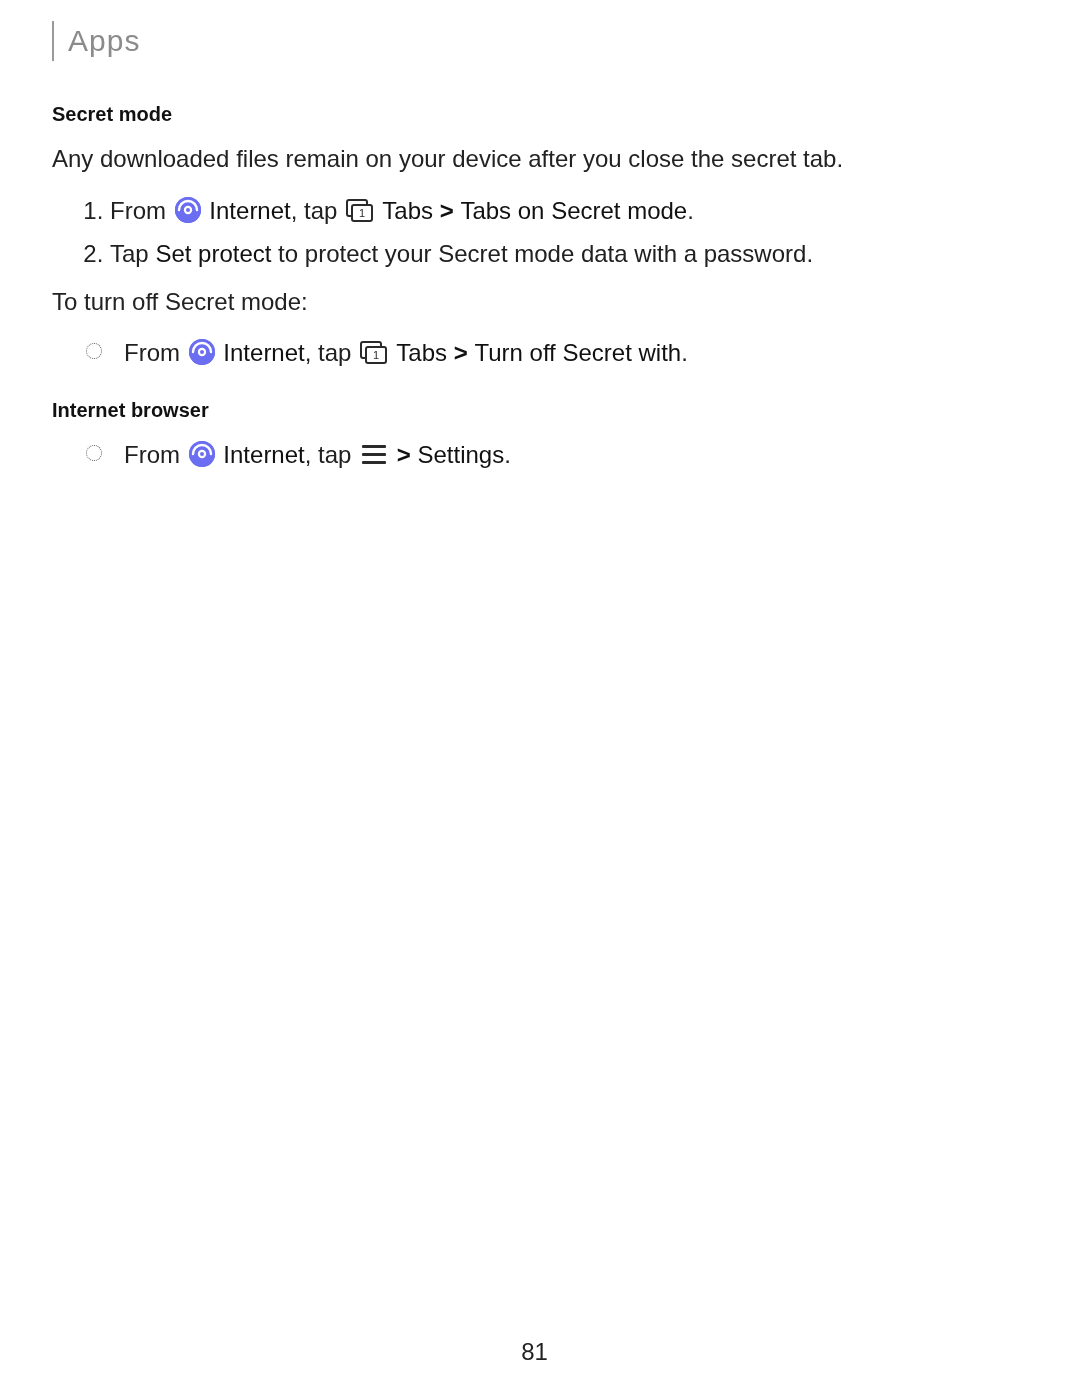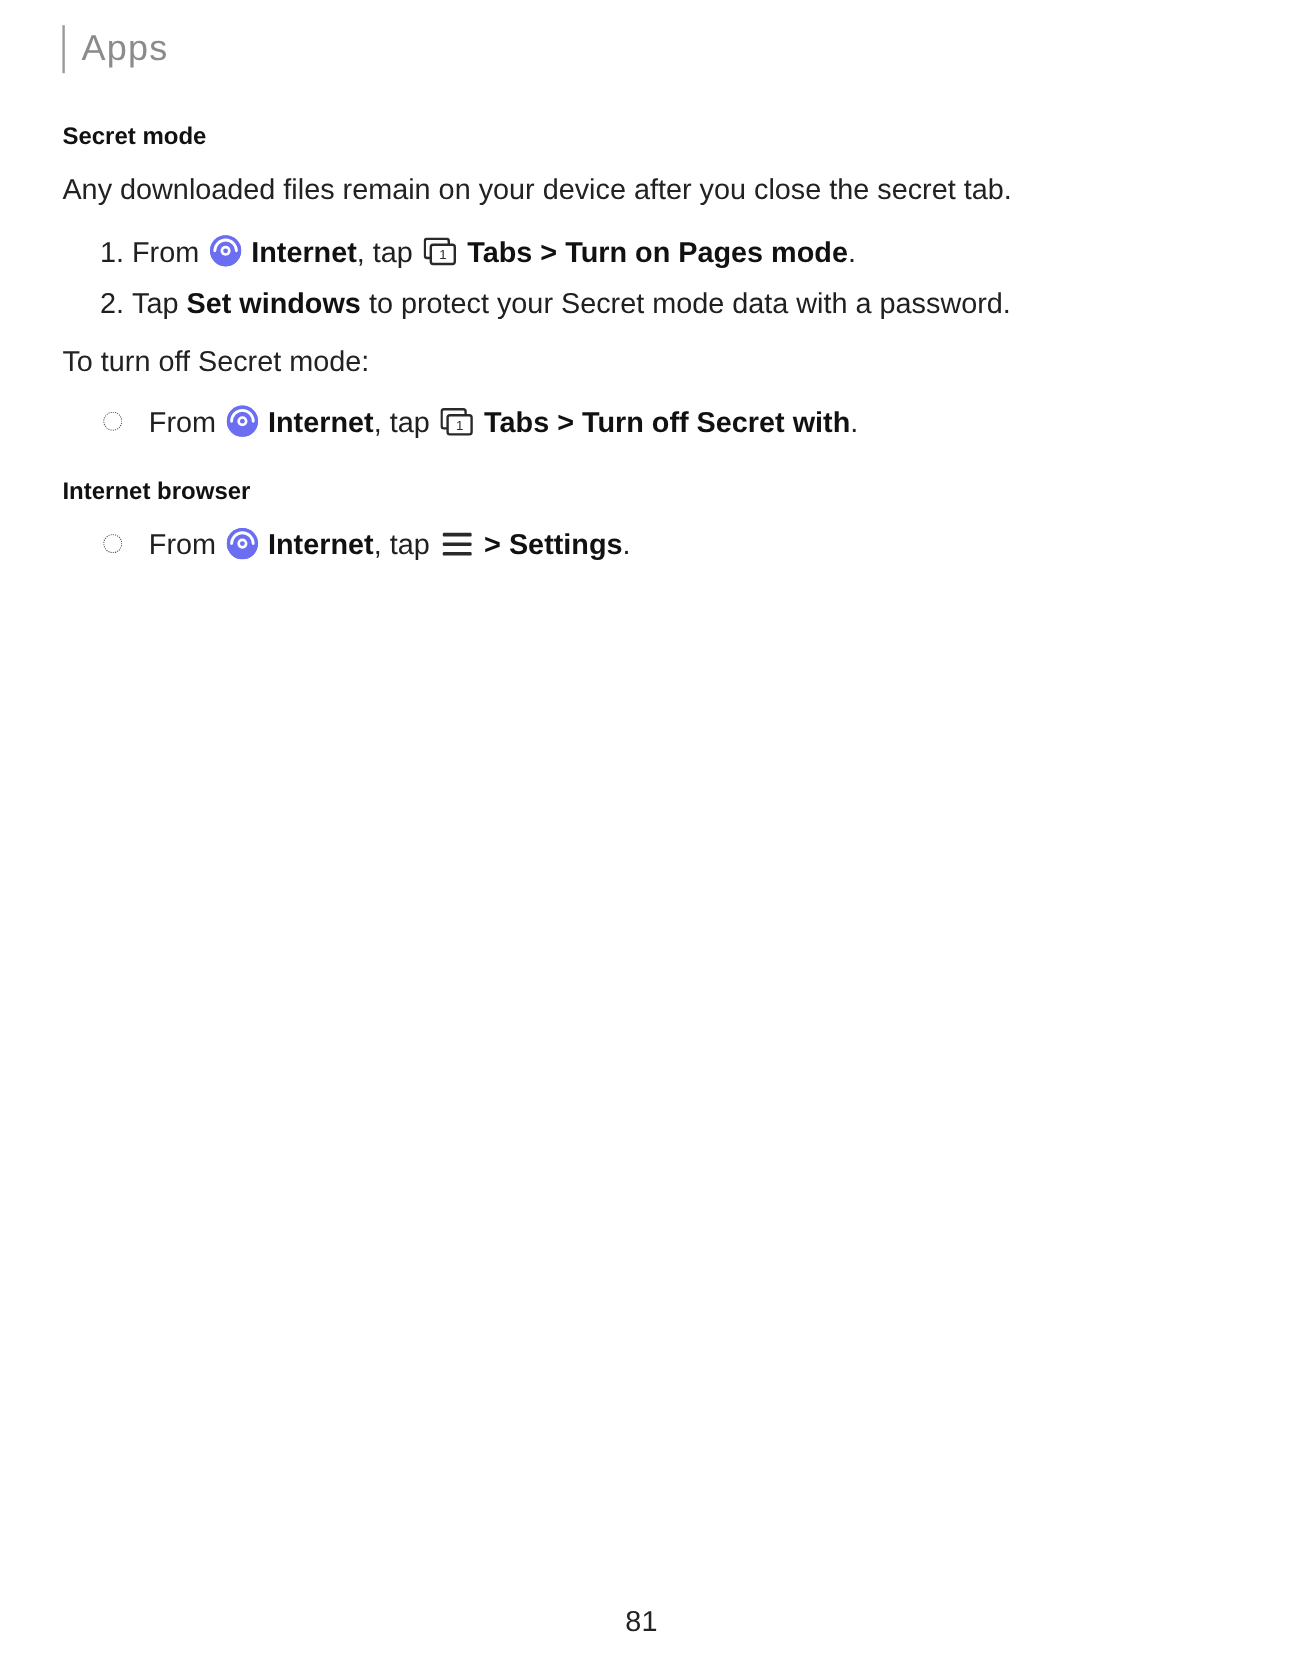--- a/index.html
+++ b/index.html
@@ -106,21 +106,21 @@
     position: absolute;
     left: 0;
     width: 24px;
     height: 3px;
     background: #2a2a2a;
     border-radius: 1px;
   }
   .menu-icon .b1 { top: 0; }
   .menu-icon .b2 { top: 8px; }
   .menu-icon .b3 { top: 16px; }
-  .bold { font-weight: 700; color:#111; }
+  .bold { font-weight: 400; color:#111; }
   .page-number {
     position: absolute;
     bottom: 28px;
     width: 1069px;
     left: 0;
     text-align: center;
     font-size: 24px;
     color: #222;
   }
   .sep-gt { font-weight: 700; }
@@ -153,26 +153,26 @@
           </svg>
         </span>
         <span class="bold">Internet</span><span>, tap </span>
         <span class="icon tabs-icon">
           <svg viewBox="0 0 28 24" width="28" height="24">
             <rect x="1" y="1" width="20" height="16" rx="2" ry="2" fill="none" stroke="#2a2a2a" stroke-width="2"></rect>
             <rect x="6" y="6" width="20" height="16" rx="2" ry="2" fill="#fff" stroke="#2a2a2a" stroke-width="2"></rect>
             <text x="16" y="18" text-anchor="middle" font-size="11" font-family="Arial" fill="#2a2a2a">1</text>
           </svg>
         </span>
-        <span class="bold">Tabs</span><span class="bold sep-gt"> &gt; </span><span class="bold">Turn on Pages mode</span><span>.</span>
-      </span>
-    </li>
-    <li>
-      <span class="line">
-        <span>Tap </span><span class="bold">Set windows</span><span> to protect your Secret mode data with a password.</span>
+        <span class="bold">Tabs</span><span class="bold sep-gt"> &gt; </span><span class="bold">Tabs on Secret mode</span><span>.</span>
+      </span>
+    </li>
+    <li>
+      <span class="line">
+        <span>Tap </span><span class="bold">Set protect</span><span> to protect your Secret mode data with a password.</span>
       </span>
     </li>
   </ol>
 
   <p class="body">To turn off Secret mode:</p>
 
   <ul class="round">
     <li>
       <span class="custom-bullet"></span>
       <span class="line">

